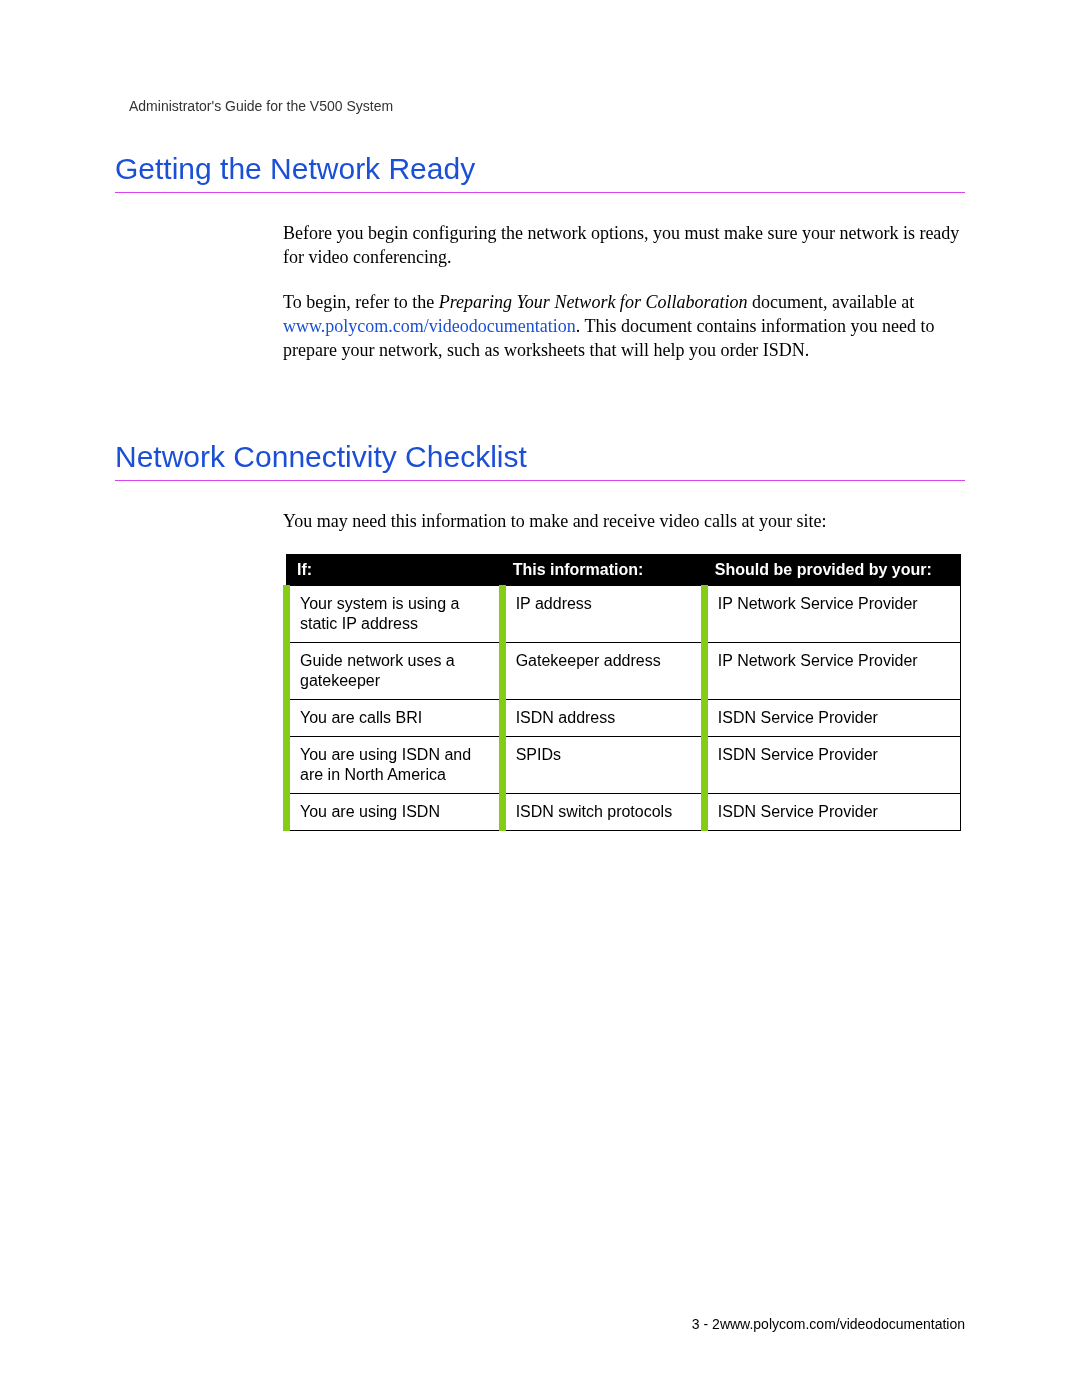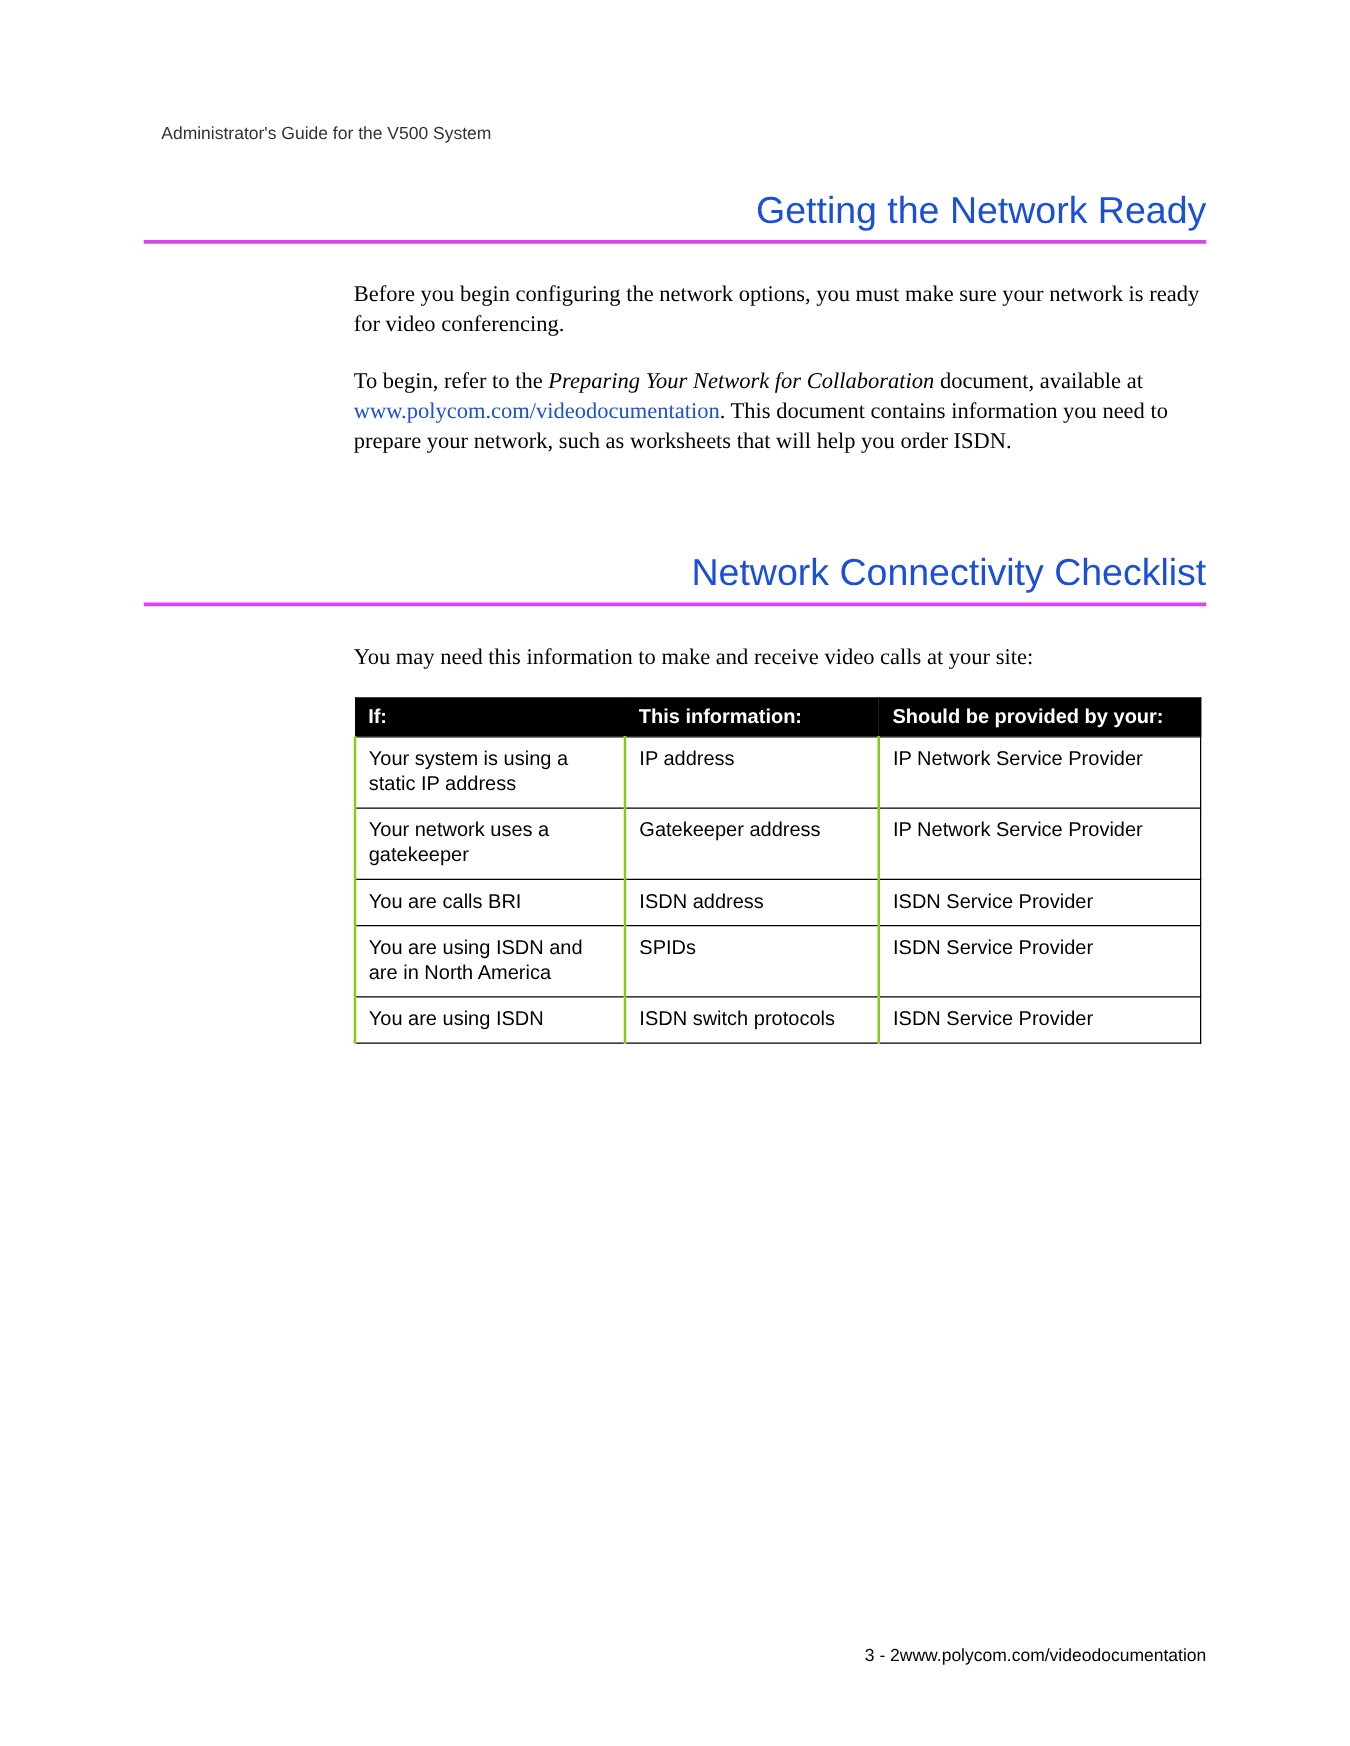--- a/index.html
+++ b/index.html
@@ -23,24 +23,23 @@
     font-size: 14px;
     color: #333;
     margin-bottom: 38px;
     margin-left: 14px;
   }
   h1.section-heading {
     font-family: Arial, Helvetica, sans-serif;
     font-weight: normal;
     font-size: 30px;
     color: #1a4fd6;
-    border-bottom: 3px solid #d946ef;
+    border-bottom: 1px solid #d946ef;
     padding-bottom: 6px;
     margin-bottom: 28px;
-    text-align: right;
   }
   .body-block {
     margin-left: 168px;
     margin-right: 4px;
   }
   p.body {
     font-family: 'Palatino Linotype', Palatino, Georgia, serif;
     font-size: 18px;
     line-height: 1.35;
     margin-bottom: 20px;
@@ -65,21 +64,21 @@
   }
   table.checklist th {
     background: #000;
     color: #fff;
     text-align: left;
     font-weight: bold;
     padding: 6px 10px;
     border: 1px solid #000;
   }
   table.checklist td {
-    border-left: 2px solid #84cc16;
+    border-left: 7px solid #84cc16;
     border-right: 1px solid #000;
     border-bottom: 1px solid #000;
     padding: 8px 10px;
     vertical-align: top;
     line-height: 1.25;
   }
   table.checklist tr th:first-child,
   table.checklist tr td:first-child {
     width: 32%;
   }
@@ -133,21 +132,21 @@
           <th>Should be provided by your:</th>
         </tr>
       </thead>
       <tbody>
         <tr>
           <td>Your system is using a static IP address</td>
           <td>IP address</td>
           <td>IP Network Service Provider</td>
         </tr>
         <tr>
-          <td>Your network uses a gatekeeper</td>
+          <td>Guide network uses a gatekeeper</td>
           <td>Gatekeeper address</td>
           <td>IP Network Service Provider</td>
         </tr>
         <tr>
           <td>You are calls BRI</td>
           <td>ISDN address</td>
           <td>ISDN Service Provider</td>
         </tr>
         <tr>
           <td>You are using ISDN and are in North America</td>

